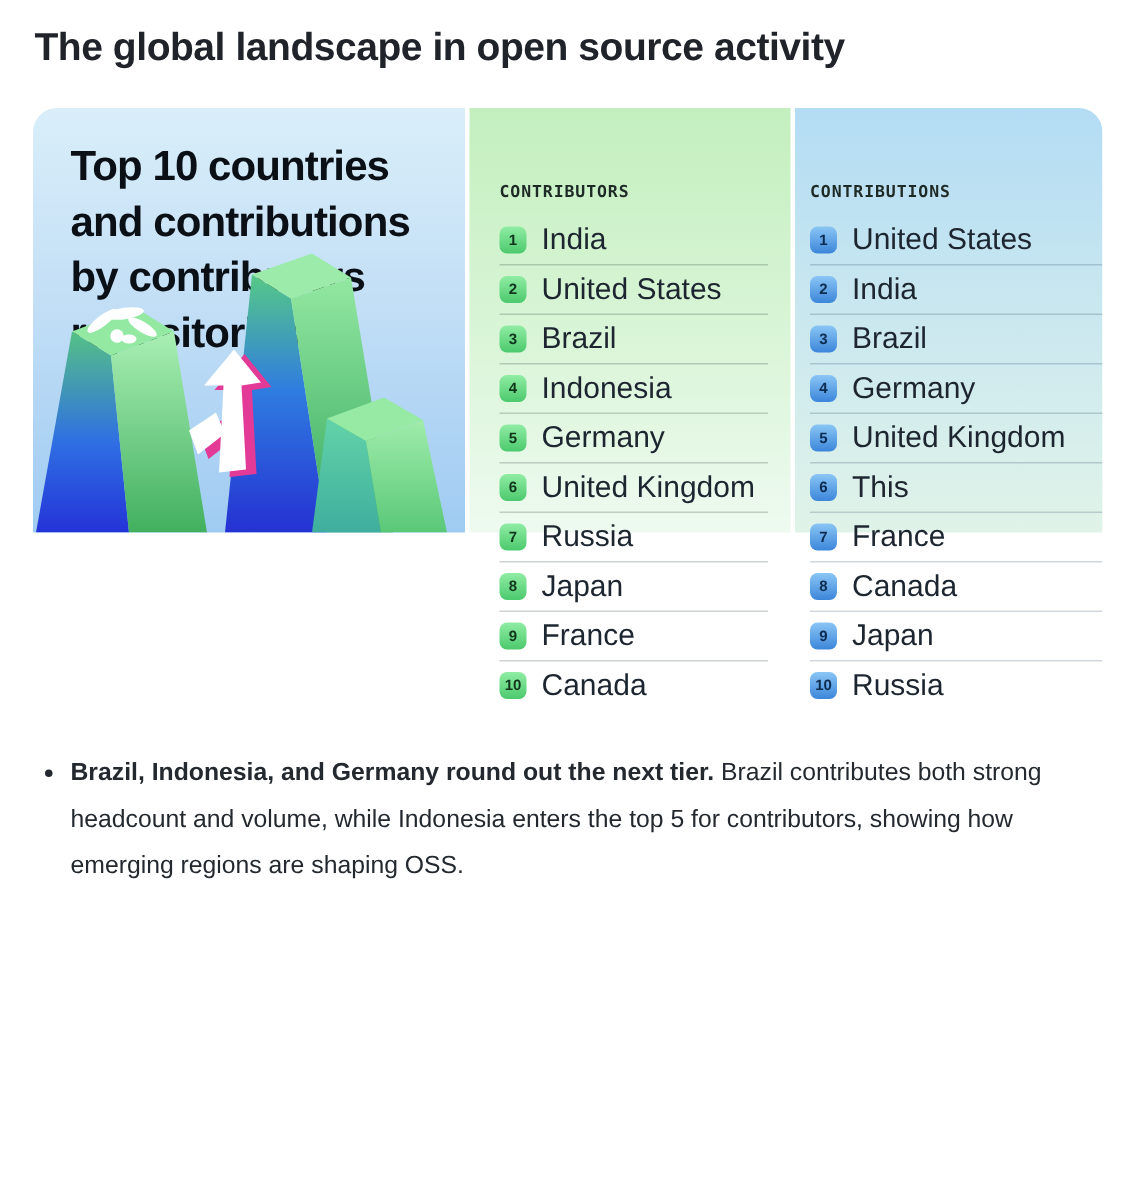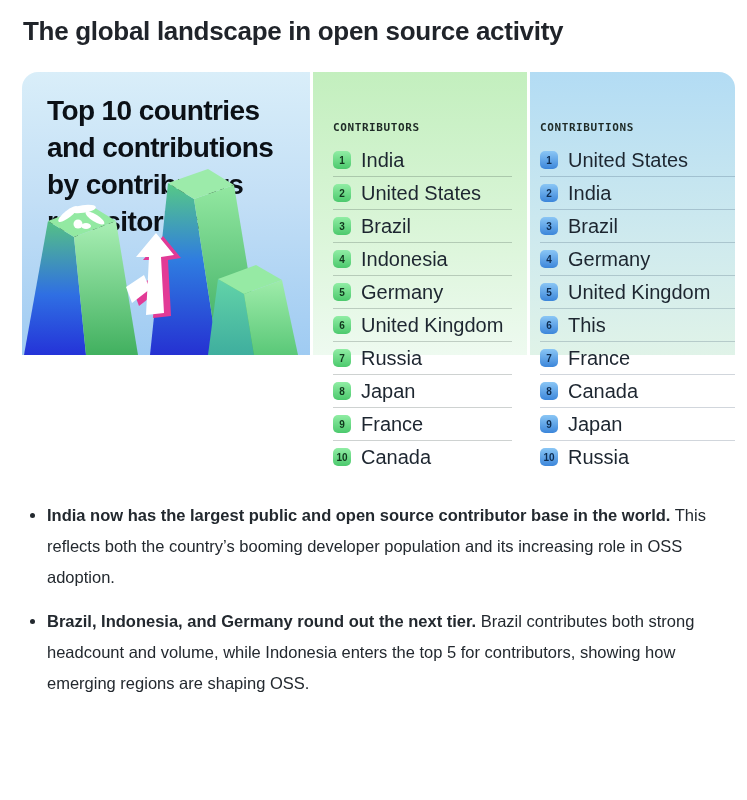--- a/index.html
+++ b/index.html
@@ -254,22 +254,18 @@
           <span class="badge b">10</span>
           <span class="country">Russia</span>
         </div>
       </div>
     </div>
 
   </div>
 
   <div class="bullets">
     <div class="bullet">
-      <span class="lead">India now has the largest public and open source contributor base in the world.</span>
-      <span>This reflects both the country’s booming developer population and its increasing role in OSS adoption.</span>
-    </div>
-    <div class="bullet">
       <span class="lead">Brazil, Indonesia, and Germany round out the next tier.</span>
       <span>Brazil contributes both strong headcount and volume, while Indonesia enters the top 5 for contributors, showing how emerging regions are shaping OSS.</span>
     </div>
   </div>
 
 </div>
 
 </body></html>

